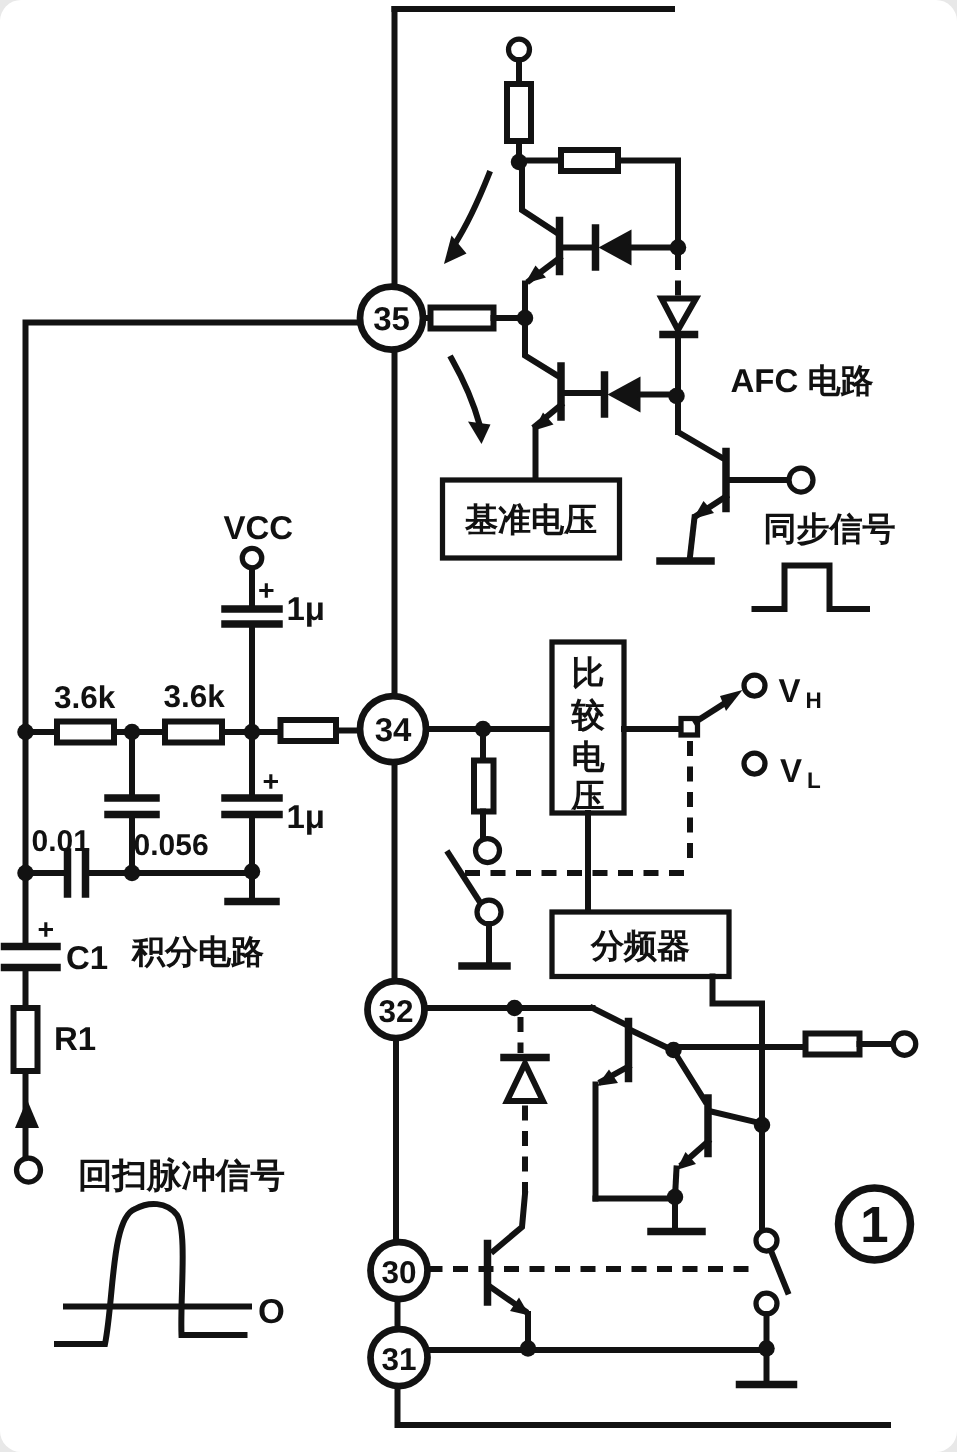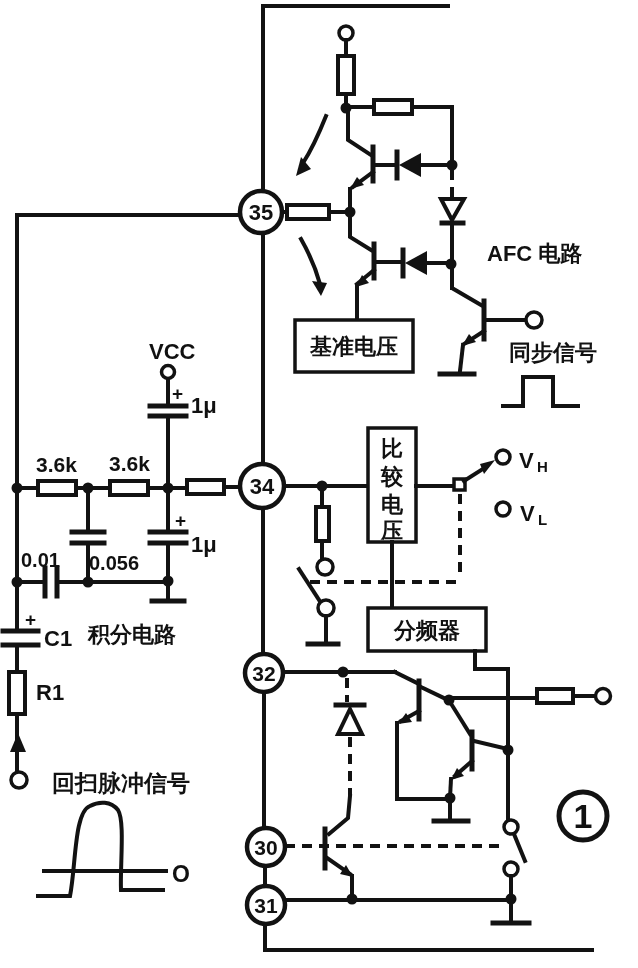--- a/index.html
+++ b/index.html
@@ -1,17 +1,17 @@
 <!DOCTYPE html>
 <html><head>
 <meta charset="utf-8">
 <style>
   html,body{margin:0;padding:0;background:#e8e8e8;}
   .page{width:638px;height:968px;background:#ffffff;position:relative;margin:0 auto;
-        font-family:"Liberation Sans","DejaVu Sans",sans-serif;}
+        font-family:"Liberation Sans","DejaVu Sans",sans-serif;border-radius:14px;}
   svg{display:block;}
   .w{stroke:#121212;stroke-width:4;fill:none;stroke-linecap:square;}
   .w5{stroke:#121212;stroke-width:5;fill:none;stroke-linecap:square;}
   .dash{stroke:#121212;stroke-width:4;fill:none;stroke-dasharray:10 7;stroke-linecap:butt;}
   .box{fill:#ffffff;stroke:#121212;stroke-width:4;}
   .blk{fill:#ffffff;stroke:#121212;stroke-width:3.5;}
   .dot{fill:#121212;stroke:none;}
   .term{fill:#ffffff;stroke:#121212;stroke-width:3.5;}
   .pin{fill:#ffffff;stroke:#121212;stroke-width:4.5;}
   .fill{fill:#121212;stroke:none;}

